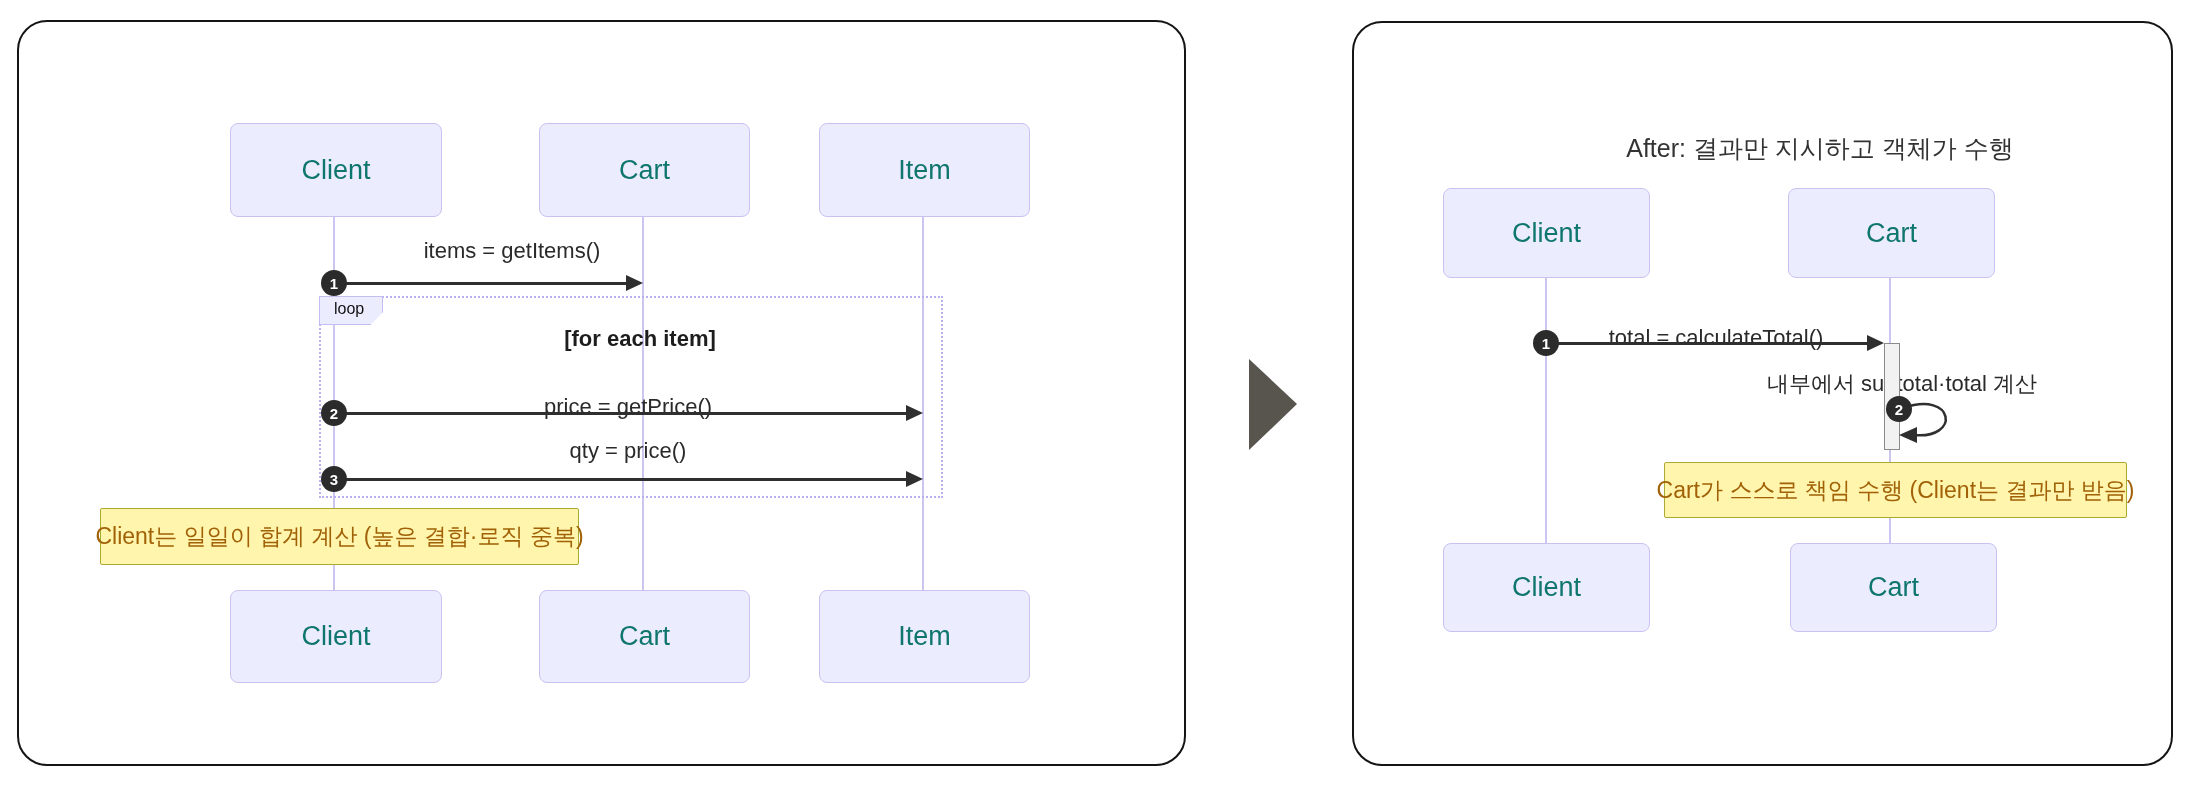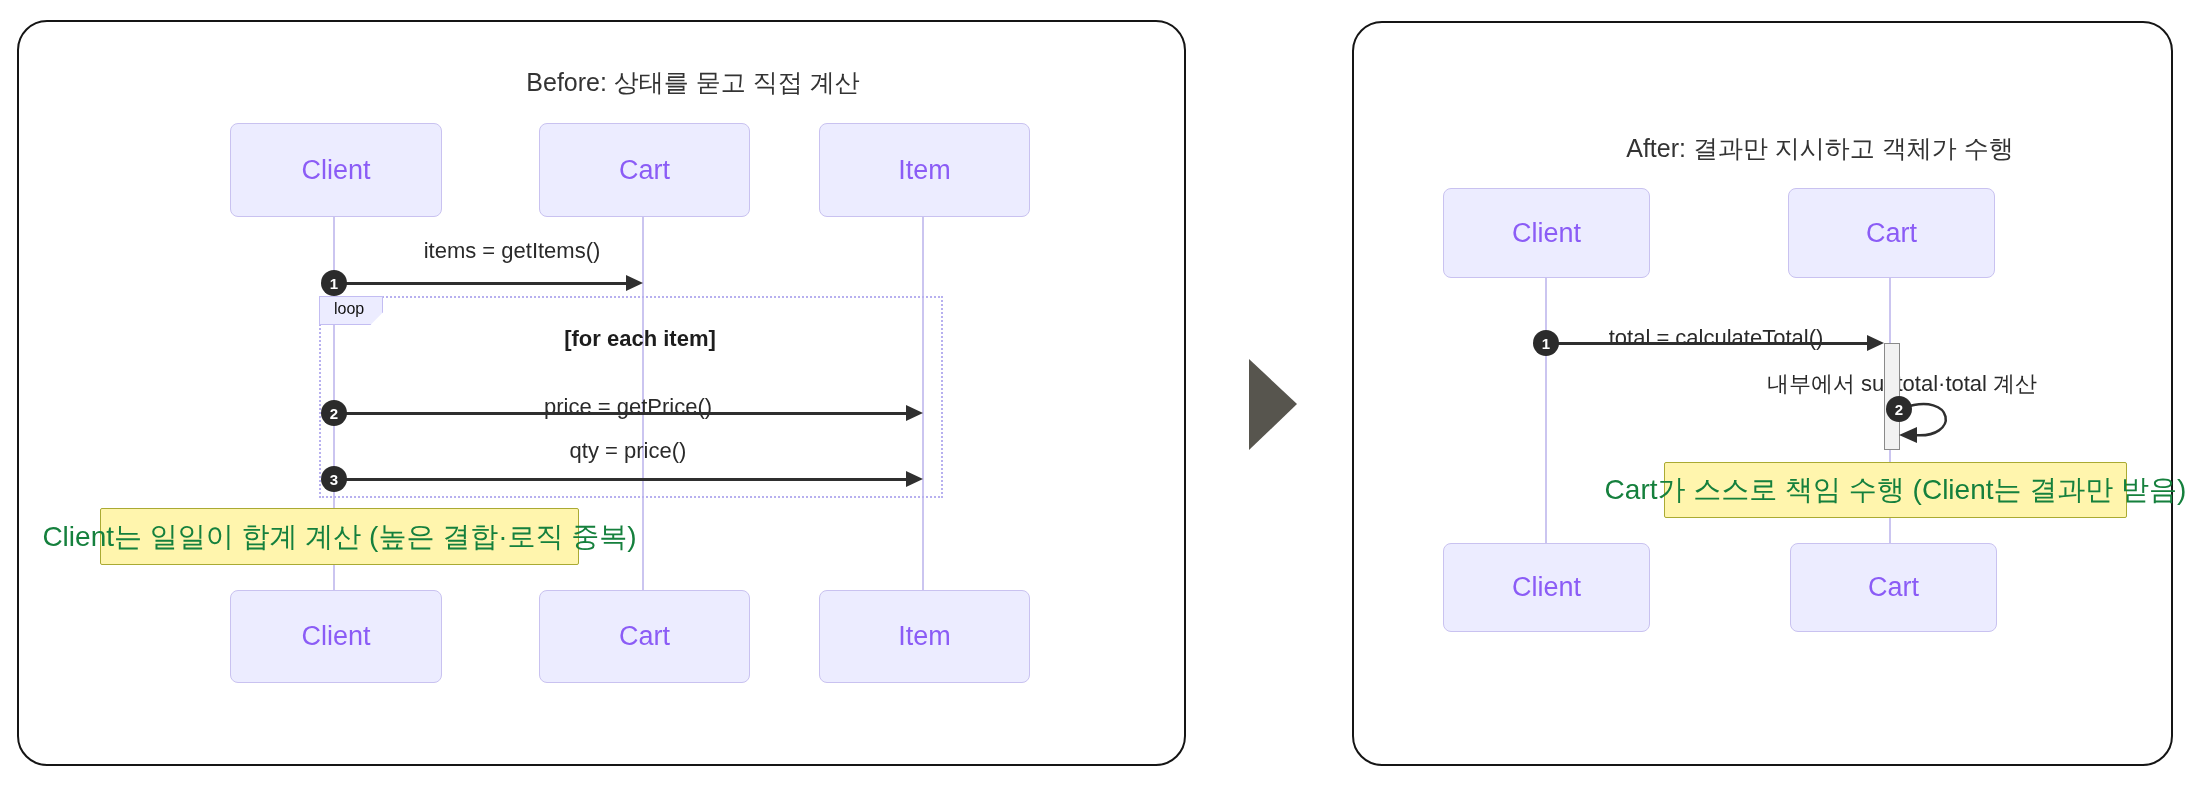--- a/index.html
+++ b/index.html
@@ -1,48 +1,47 @@
 <!DOCTYPE html>
 <html><head>
 <meta charset="utf-8">
 <style>
   html,body{margin:0;padding:0;background:#ffffff;}
   #stage{position:relative;width:2188px;height:790px;background:#ffffff;overflow:hidden;
          font-family:"Liberation Sans","DejaVu Sans",sans-serif;color:#222;}
   .panel{position:absolute;background:#ffffff;border:2.5px solid #151515;border-radius:30px;}
   .diagram-title{position:absolute;transform:translateX(-50%);font-size:25px;font-weight:500;color:#333;white-space:nowrap;}
   .actor-box{position:absolute;background:#ECECFF;border:1.5px solid #c9c2f0;border-radius:8px;
-             display:flex;align-items:center;justify-content:center;font-size:27px;font-weight:500;color:#8b5cf6;}
+             display:flex;align-items:center;justify-content:center;font-size:27px;font-weight:500;color:#0f766e;}
   .lifeline{position:absolute;width:2px;background:#cbc5f0;}
   .msg-label{position:absolute;transform:translateX(-50%);font-size:22px;font-weight:500;color:#2a2a2a;white-space:nowrap;}
   .msg-line{position:absolute;height:2.5px;background:#2f2f2f;}
   .arrow-head-right{position:absolute;width:0;height:0;border-top:8px solid transparent;
                     border-bottom:8px solid transparent;border-left:17px solid #2f2f2f;}
   .seq-badge{position:absolute;width:26px;height:26px;border-radius:50%;background:#2b2b2b;color:#ffffff;
              font-size:15px;font-weight:700;display:flex;align-items:center;justify-content:center;z-index:6;}
   .loop-box{position:absolute;border:2px dotted #b7b0ef;}
   .loop-tab{position:absolute;background:#ECECFF;border:1px solid #c3bdf2;
             clip-path:polygon(0 0,100% 0,100% 55%,80% 100%,0 100%);
             font-size:16px;font-weight:500;color:#111;padding:3px 18px 6px 14px;}
   .loop-guard{position:absolute;transform:translateX(-50%);font-size:22px;font-weight:700;color:#1d1d1d;white-space:nowrap;}
   .note-box{position:absolute;background:#FFF5AD;border:1.5px solid #AAAA33;border-radius:2px;z-index:5;
-            display:flex;align-items:center;justify-content:center;font-size:28px;font-weight:500;color:#15803d;white-space:nowrap;}
+            display:flex;align-items:center;justify-content:center;font-size:23px;font-weight:500;color:#a16207;white-space:nowrap;}
   .activation-bar{position:absolute;background:#f2f2f2;border:1.5px solid #8a8a8a;z-index:4;}
   .transition-triangle{position:absolute;width:0;height:0;border-top:45px solid transparent;
                        border-bottom:46px solid transparent;border-left:48px solid #57554E;}
   svg{position:absolute;overflow:visible;z-index:5;}
 </style>
 </head>
 <body>
 
 <div id="stage">
 
   <div class="panel" style="left:17px;top:20px;width:1165px;height:742px;"></div>
 
-  <div class="diagram-title" style="left:693px;top:66px;">Before: 상태를 묻고 직접 계산</div>
 
   <div class="lifeline" style="left:333px;top:215px;height:375px;"></div>
   <div class="lifeline" style="left:642px;top:215px;height:375px;"></div>
   <div class="lifeline" style="left:922px;top:215px;height:375px;"></div>
 
   <div class="loop-box" style="left:319px;top:296px;width:620px;height:198px;"></div>
   <div class="loop-tab" style="left:319px;top:296px;">loop</div>
   <div class="loop-guard" style="left:640px;top:310px;margin-top:16px;">[for each item]</div>
 
   <div class="msg-label" style="left:512px;top:238px;">items = getItems()</div>

